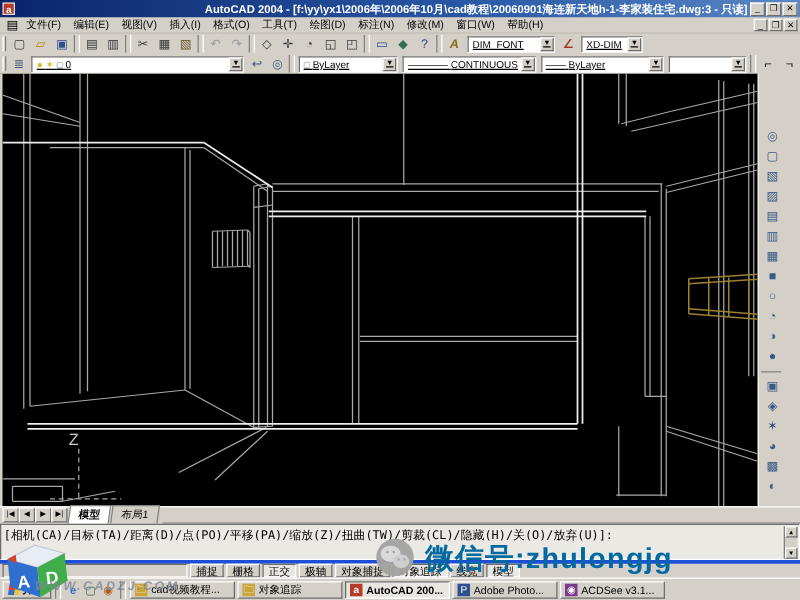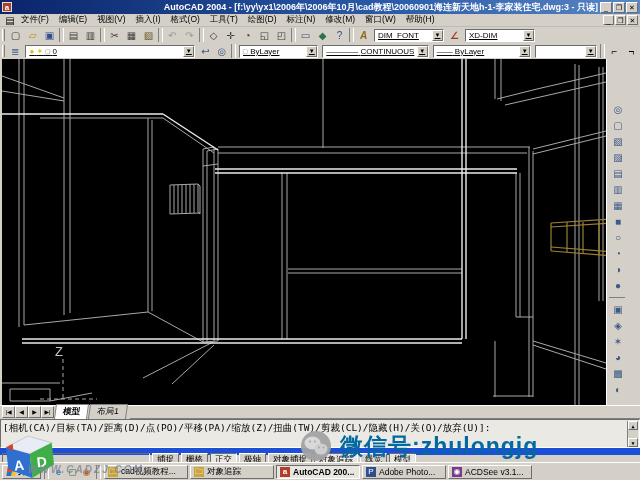--- a/index.html
+++ b/index.html
@@ -54,21 +54,21 @@
   #tab-filler{flex:1;height:13px;border-bottom:1px solid #808080;margin-left:3px;}
   
   #command{position:absolute;left:0;top:419px;width:640px;height:29px;background:#ebe9e4;
     border:1px solid;border-color:#6d6d6d #fff #fff #6d6d6d;
     font-family:"DejaVu Sans Mono","Liberation Mono",monospace;font-size:9.5px;padding:2px 14px 0 2px;}
   #cmd-scroll{position:absolute;right:1px;top:1px;width:11px;height:26px;background:#d4d0c8;
     border-left:1px solid #808080;display:flex;flex-direction:column;justify-content:space-between;align-items:center;}
   .scr-btn{width:10px;height:9px;font-size:5px;line-height:8px;text-align:center;}
   
   #statusbar{position:absolute;left:0;top:448px;width:640px;height:14px;background:#d4d0c8;
-    display:flex;align-items:center;gap:2px;padding:0 2px;border-top:7px solid #1d4ed8;}
+    display:flex;align-items:center;gap:2px;padding:0 2px;border-top:3px solid #1d4ed8;}
   #coords{width:148px;height:11px;}
   .togglebtn{height:11px;padding:0 4px;font-size:8.5px;line-height:10px;white-space:nowrap;}
   .togglebtn.pressed{border-color:#6d6d6d #ffffff #ffffff #6d6d6d;background:#e8e6e0;}
   
   #taskbar{position:absolute;left:0;top:462px;width:640px;height:18px;background:#d4d0c8;
     border-top:1px solid #fff;display:flex;align-items:center;gap:2px;padding:0 2px;}
   #start-button{height:14px;display:flex;align-items:center;gap:2px;padding:0 4px;font-weight:bold;font-size:9px;}
   #start-flag{width:9px;height:9px;display:grid;grid-template-columns:1fr 1fr;grid-template-rows:1fr 1fr;transform:skewX(-8deg);}
   #start-flag i{display:block;}
   .ql-icon{width:13px;height:13px;font-size:9px;line-height:13px;text-align:center;}
@@ -178,21 +178,21 @@
           <span style="color: rgb(47, 79, 143);">?</span>
         </div>
       </span>
     <div class="tsep"></div>
     <span class="tbtn" style="color:#8a6a1a;font-weight:bold;font-style:italic;">A</span>
     <div class="combo" style="width:70px">
       <span class="cval">DIM_FONT</span>
       <span class="carrow">▼</span>
     </div>
     <span class="tbtn" style="color:#a03a2a;font-weight:bold;">∠</span>
-    <div class="combo" style="width:70px">
+    <div class="combo" style="width:49px">
       <span class="cval">XD-DIM</span>
       <span class="carrow">▼</span>
     </div>
   </div>
 
   <div id="toolbar2" class="toolbar-row">
     <div class="grip"></div>
     <span class="tbtn" style="color:#3d5a86;">≣</span>
     <div class="combo" style="width:176px">
       <span style="color:#d8bc2a;">●</span>&nbsp;<span style="color:#d8bc2a;">✶</span>&nbsp;<span style="color:#fff;text-shadow:0 0 1px #000;">■</span>&nbsp;

